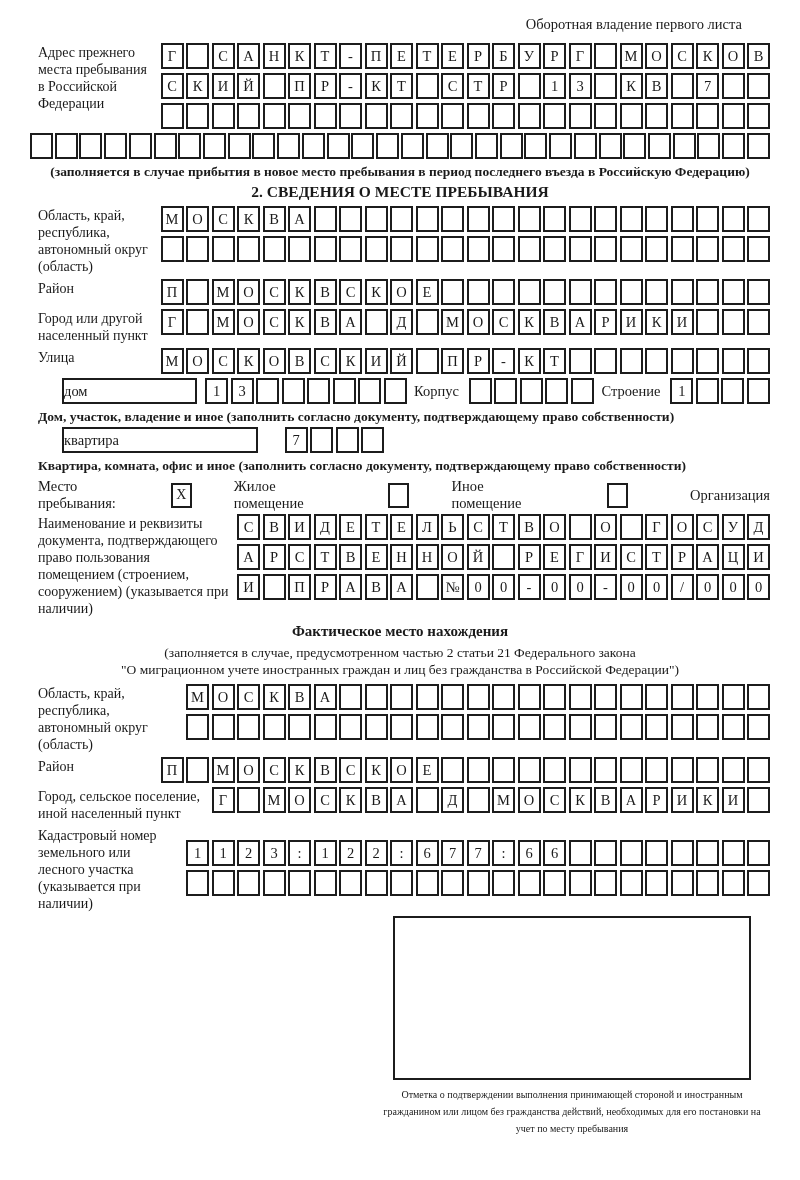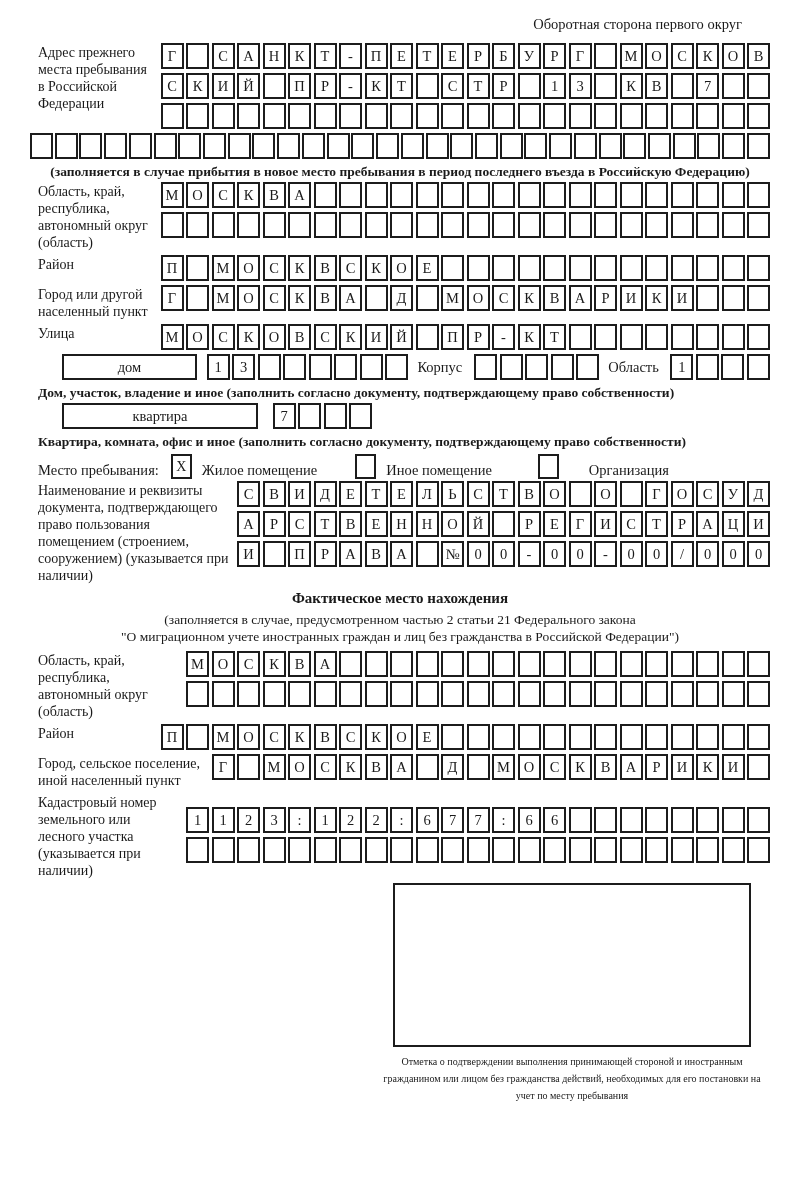--- a/index.html
+++ b/index.html
@@ -18,49 +18,49 @@
         font-size:14.5px;line-height:1;flex:none;background:#fff;}
   .cells.full{width:100%;justify-content:space-between;margin:0 0 4px 0;}
   .cells.full .cell{margin-left:0;}
 
   .note{font-size:13.5px;line-height:17px;margin-bottom:2px;font-weight:bold;}
   .center{text-align:center;}
   .left{margin-left:8px;}
   .sec-title{font-weight:bold;text-align:center;font-size:15.5px;margin:3px 0 5px 0;}
 
   .widebox{border:2px solid #1c1c1c;height:22px;display:flex;align-items:center;
-           justify-content:center;font-size:14.5px;flex:none;background:#fff;}
+           font-size:14.5px;flex:none;background:#fff;}
   .w-dom{width:131px;}
   .w-kv{width:192px;}
   .house-row{display:flex;justify-content:space-between;align-items:flex-start;margin:0 0 4px 32px;}
-  .apt-row{display:flex;gap:12px;margin:0 0 4px 32px;}
+  .apt-row{display:flex;gap:24px;margin:0 0 4px 32px;}
   .inl-label{font-size:14.5px;line-height:26px;padding:0 2px;}
 
-  .stay-row{display:flex;align-items:flex-end;margin:4px 0 2px 8px;font-size:14.5px;}
+  .stay-row{display:flex;align-items:center;margin:4px 0 2px 8px;font-size:14.5px;gap:32px;}
   .checkbox{width:17px;height:21px;border:2px solid #1c1c1c;display:flex;align-items:center;
             justify-content:center;font-size:14px;flex:none;}
   .ml10{margin-left:10px;} .ml12{margin-left:12px;} .ml30{margin-left:30px;}
   .ml38{margin-left:38px;} .ml46{margin-left:46px;}
   .stay-note{transform:translateX(-30px);}
 
   .fact-title{font-weight:bold;text-align:center;font-size:15px;margin:6px 0 4px 0;}
   .fact-note{text-align:center;font-size:13.5px;line-height:17px;}
   .mb6{margin-bottom:6px;}
   .cad-rows{margin-top:14px;}
 
   .stamp-wrap{width:396px;margin-left:auto;margin-top:2px;}
   .stamp-box{width:354px;height:160px;border:2px solid #1c1c1c;margin:0 auto 6px auto;background:#fff;}
   .stamp-note{font-size:10px;line-height:17px;text-align:center;}
 </style>
 </head>
 <body>
 
 <div class="page">
 
-  <div class="hdr">Оборотная сторона первого округ</div>
+  <div class="hdr">Оборотная владение первого листа</div>
 
   <div class="frow">
     <div class="flabel">Адрес прежнего места пребывания в Российской Федерации</div>
     <div class="rowscol">
       <div class="cells">
           <span class="cell">Г</span>
           <span class="cell"></span>
           <span class="cell">С</span>
           <span class="cell">А</span>
           <span class="cell">Н</span>
@@ -165,20 +165,21 @@
       <span class="cell"></span>
       <span class="cell"></span>
       <span class="cell"></span>
       <span class="cell"></span>
       <span class="cell"></span>
       <span class="cell"></span>
       <span class="cell"></span>
     </div>
   <div class="note center">(заполняется в случае прибытия в новое место пребывания в период последнего въезда в Российскую Федерацию)</div>
 
+  <div class="sec-title">2. СВЕДЕНИЯ О МЕСТЕ ПРЕБЫВАНИЯ</div>
 
   <div class="frow">
     <div class="flabel">Область, край, республика, автономный округ (область)</div>
     <div class="rowscol">
       <div class="cells">
           <span class="cell">М</span>
           <span class="cell">О</span>
           <span class="cell">С</span>
           <span class="cell">К</span>
           <span class="cell">В</span>
@@ -342,21 +343,21 @@
         <span class="cell"></span>
       </div>
     <div class="inl-label">Корпус</div>
     <div class="cells">
         <span class="cell"></span>
         <span class="cell"></span>
         <span class="cell"></span>
         <span class="cell"></span>
         <span class="cell"></span>
       </div>
-    <div class="inl-label">Область</div>
+    <div class="inl-label">Строение</div>
     <div class="cells">
         <span class="cell">1</span>
         <span class="cell"></span>
         <span class="cell"></span>
         <span class="cell"></span>
       </div>
   </div>
   <div class="note left">Дом, участок, владение и иное (заполнить согласно документу, подтверждающему право собственности)</div>
 
   <div class="apt-row">

